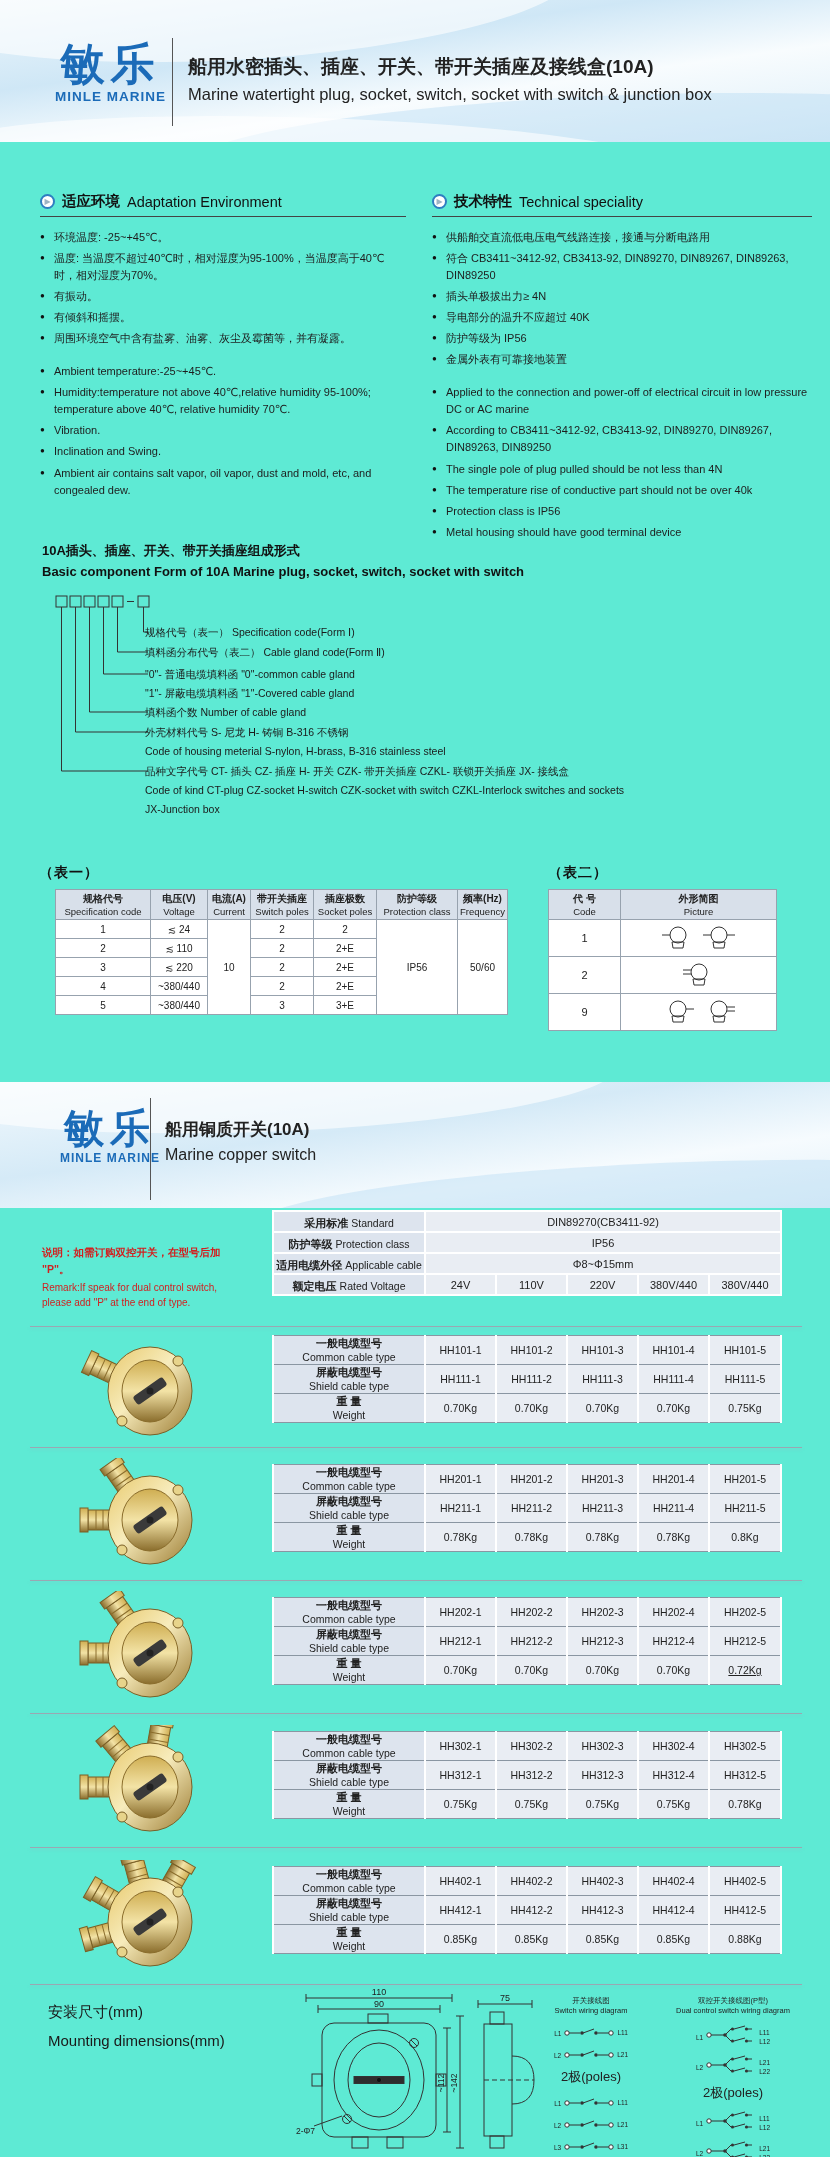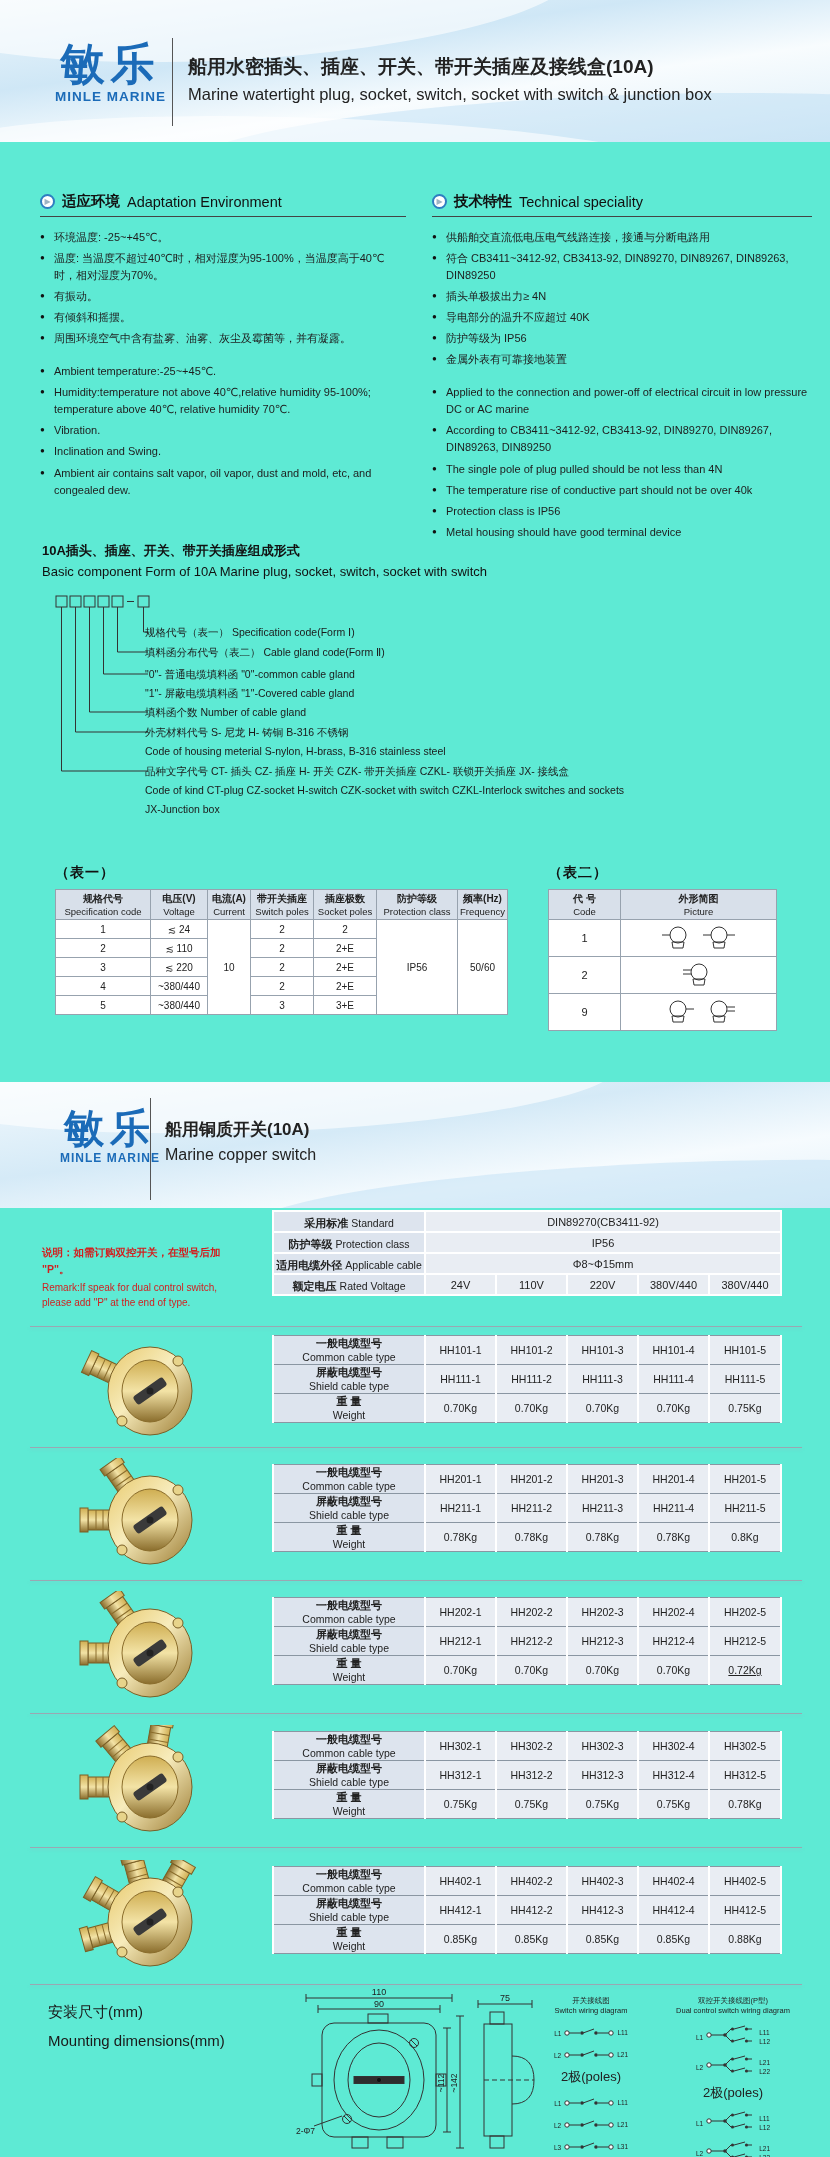--- a/index.html
+++ b/index.html
@@ -138,42 +138,42 @@
         <li>According to CB3411~3412-92, CB3413-92, DIN89270, DIN89267, DIN89263, DIN89250</li>
         <li>The single pole of plug pulled should be not less than 4N</li>
         <li>The temperature rise of conductive part should not be over 40k</li>
         <li>Protection class is IP56</li>
         <li>Metal housing should have good terminal device</li>
       </ul>
   </div>
 
   <div class="abs" style="left:42px;top:541px;width:740px">
     <div class="cf-t">10A插头、插座、开关、带开关插座组成形式</div>
-    <div class="cf-t" style="font-weight:normal">Basic component Form of 10A Marine plug, socket, switch, socket with switch</div>
+    <div class="cf-t" style="font-weight:bold">Basic component Form of 10A Marine plug, socket, switch, socket with switch</div>
   </div>
   <svg class="abs" style="left:48px;top:592px" width="260" height="225">
     <g class="ln">
       <rect x="8" y="4" width="11" height="11"></rect>
         <rect x="22" y="4" width="11" height="11"></rect>
       <rect x="36" y="4" width="11" height="11"></rect>
         <rect x="50" y="4" width="11" height="11"></rect>
       <rect x="64" y="4" width="11" height="11"></rect>
       <line x1="79" y1="9.5" x2="86" y2="9.5"></line>
       <rect x="90" y="4" width="11" height="11"></rect>
       <polyline points="95.5,15 95.5,40 100,40"></polyline>
       <polyline points="69.5,15 69.5,60 100,60"></polyline>
       <polyline points="55.5,15 55.5,82 100,82"></polyline>
       <polyline points="41.5,15 41.5,120 100,120"></polyline>
       <polyline points="27.5,15 27.5,140 100,140"></polyline>
       <polyline points="13.5,15 13.5,179 100,179"></polyline>
     </g>
   </svg>
   <div id="cf-labels"></div>
 
-  <div class="abs caption" style="left:55px;top:864px">（表一）</div>
+  <div class="abs caption" style="left:39px;top:864px">（表一）</div>
   <table class="grid abs" style="left:55px;top:889px;width:452px">
     <colgroup>
         <col style="width:95px">
         <col style="width:57px">
         <col style="width:43px">
         <col style="width:63px">
         <col style="width:63px">
         <col style="width:81px">
         <col style="width:50px">
       </colgroup>

